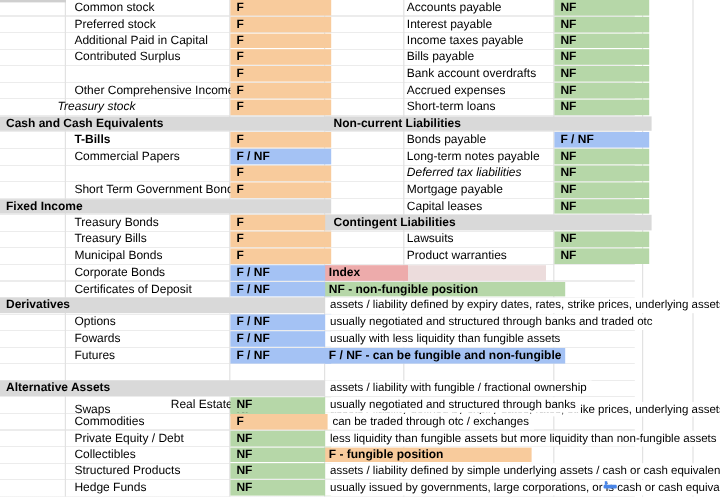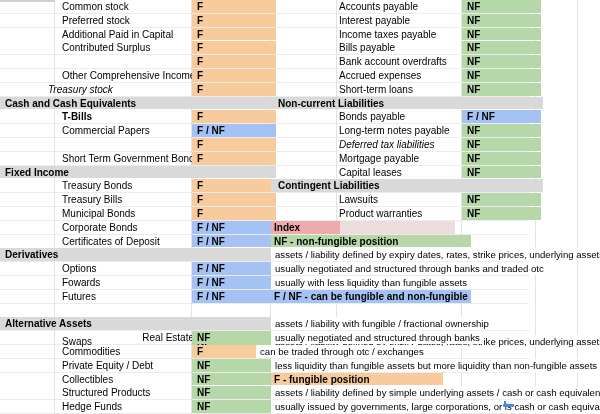--- a/index.html
+++ b/index.html
@@ -173,21 +173,21 @@
       <div class="cell note" style="left: 271px;">assets / liability with fungible / fractional ownership</div>
     </div>
     <div class="row" style="top: 331.2px; height: 13.8px;">
       <div class="cell name-l" style="left: 55px; width: 137px; text-align: right;">Real Estates</div>
       <div class="cell val" style="left: 192px; width: 79px; background: rgb(182, 215, 168);">NF</div>
       <div class="cell note" style="left: 271px;">usually negotiated and structured through banks</div>
     </div>
     <div class="row" style="top: 345px; height: 13.8px;">
       <div class="cell name-l" style="left: 55px; width: 137px;">Commodities</div>
       <div class="cell val" style="left: 192px; width: 79px; background: rgb(248, 203, 156);">F</div>
-      <div class="cell note" style="left: 256px;">can be traded through otc / exchanges</div>
+      <div class="cell note" style="left: 273px;">can be traded through otc / exchanges</div>
     </div>
     <div class="row" style="top: 358.8px; height: 13.8px;">
       <div class="cell name-l" style="left: 55px; width: 137px;">Private Equity / Debt</div>
       <div class="cell val" style="left: 192px; width: 79px; background: rgb(182, 215, 168);">NF</div>
       <div class="cell note" style="left: 271px;">less liquidity than fungible assets but more liquidity than non-fungible assets</div>
     </div>
     <div class="row" style="top: 372.6px; height: 13.8px;">
       <div class="cell name-l" style="left: 55px; width: 137px;">Collectibles</div>
       <div class="cell val" style="left: 192px; width: 79px; background: rgb(182, 215, 168);">NF</div>
       <div class="cell legend" style="left: 271px; width: 169px; background: rgb(248, 203, 156);">F - fungible position</div>

